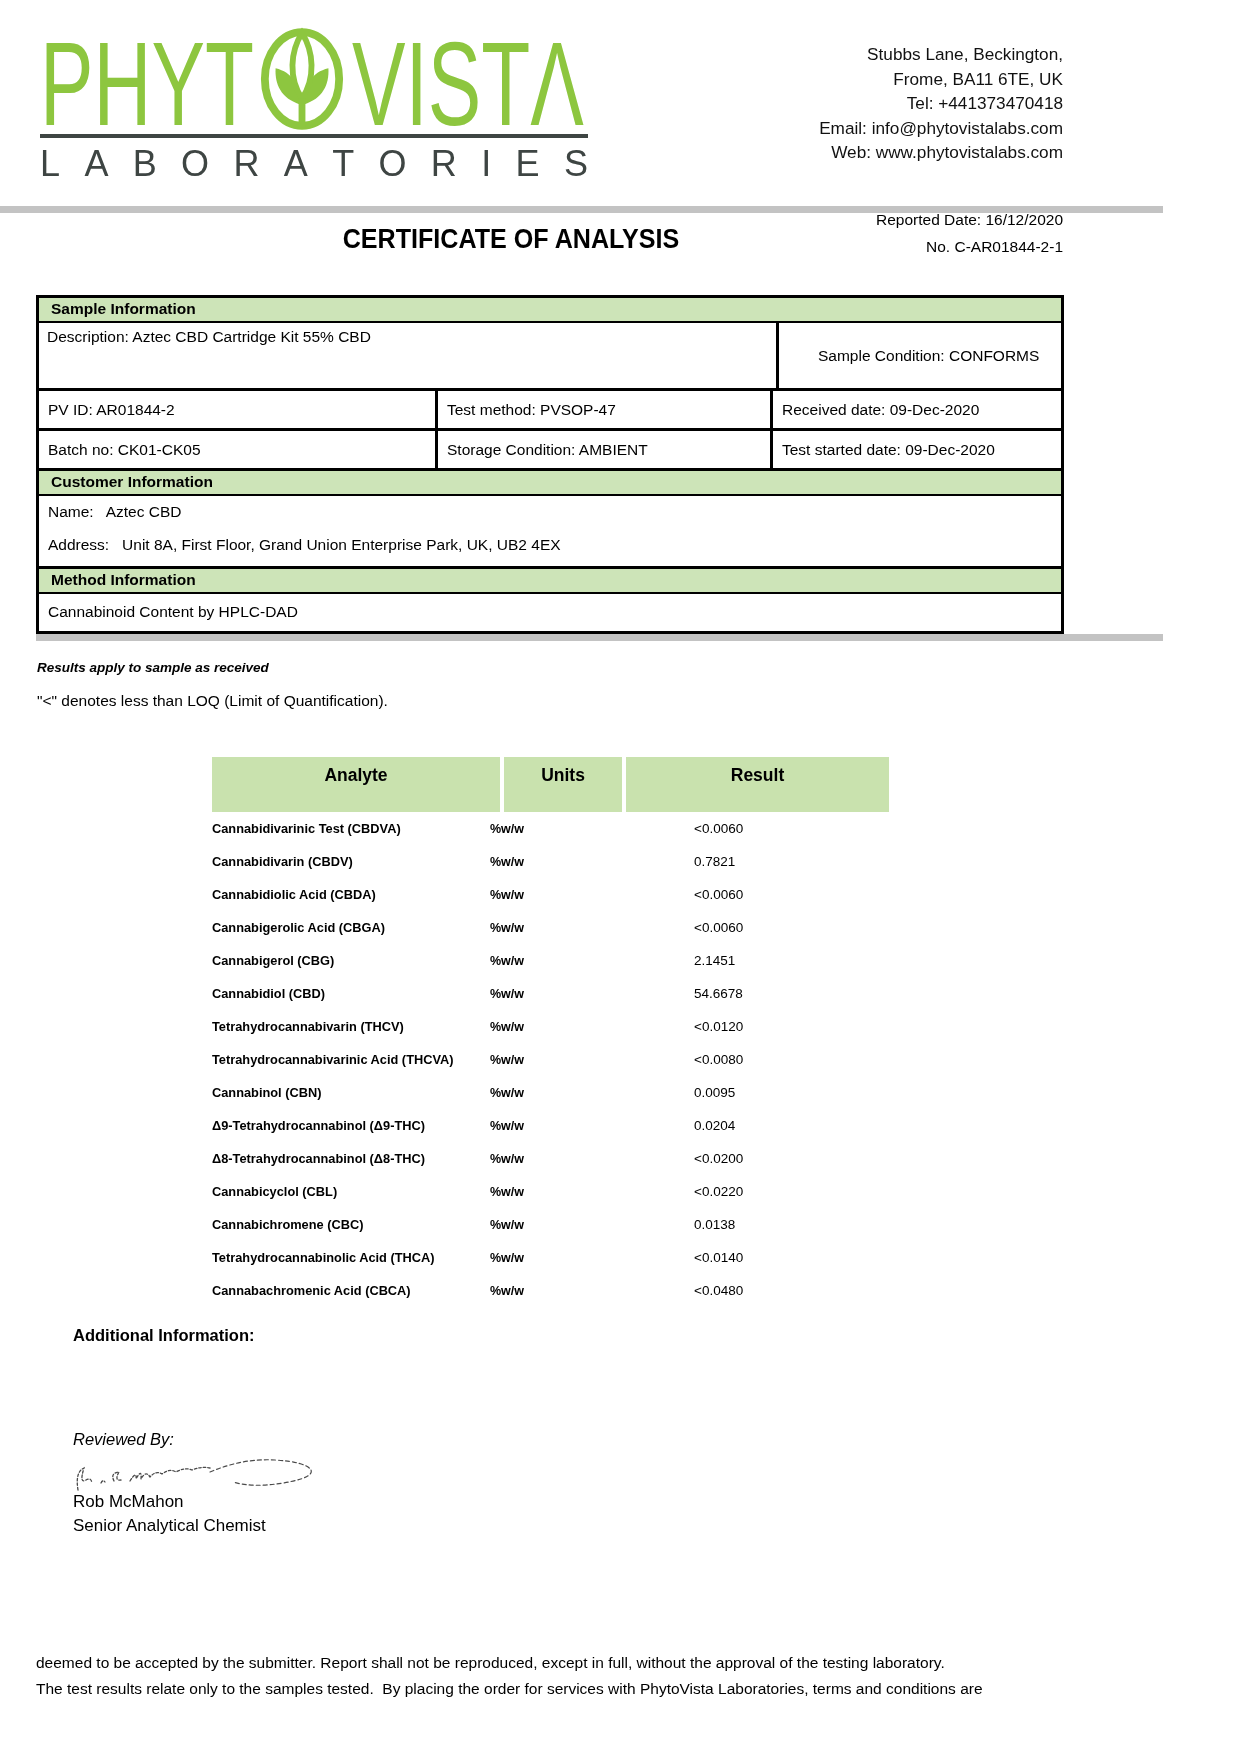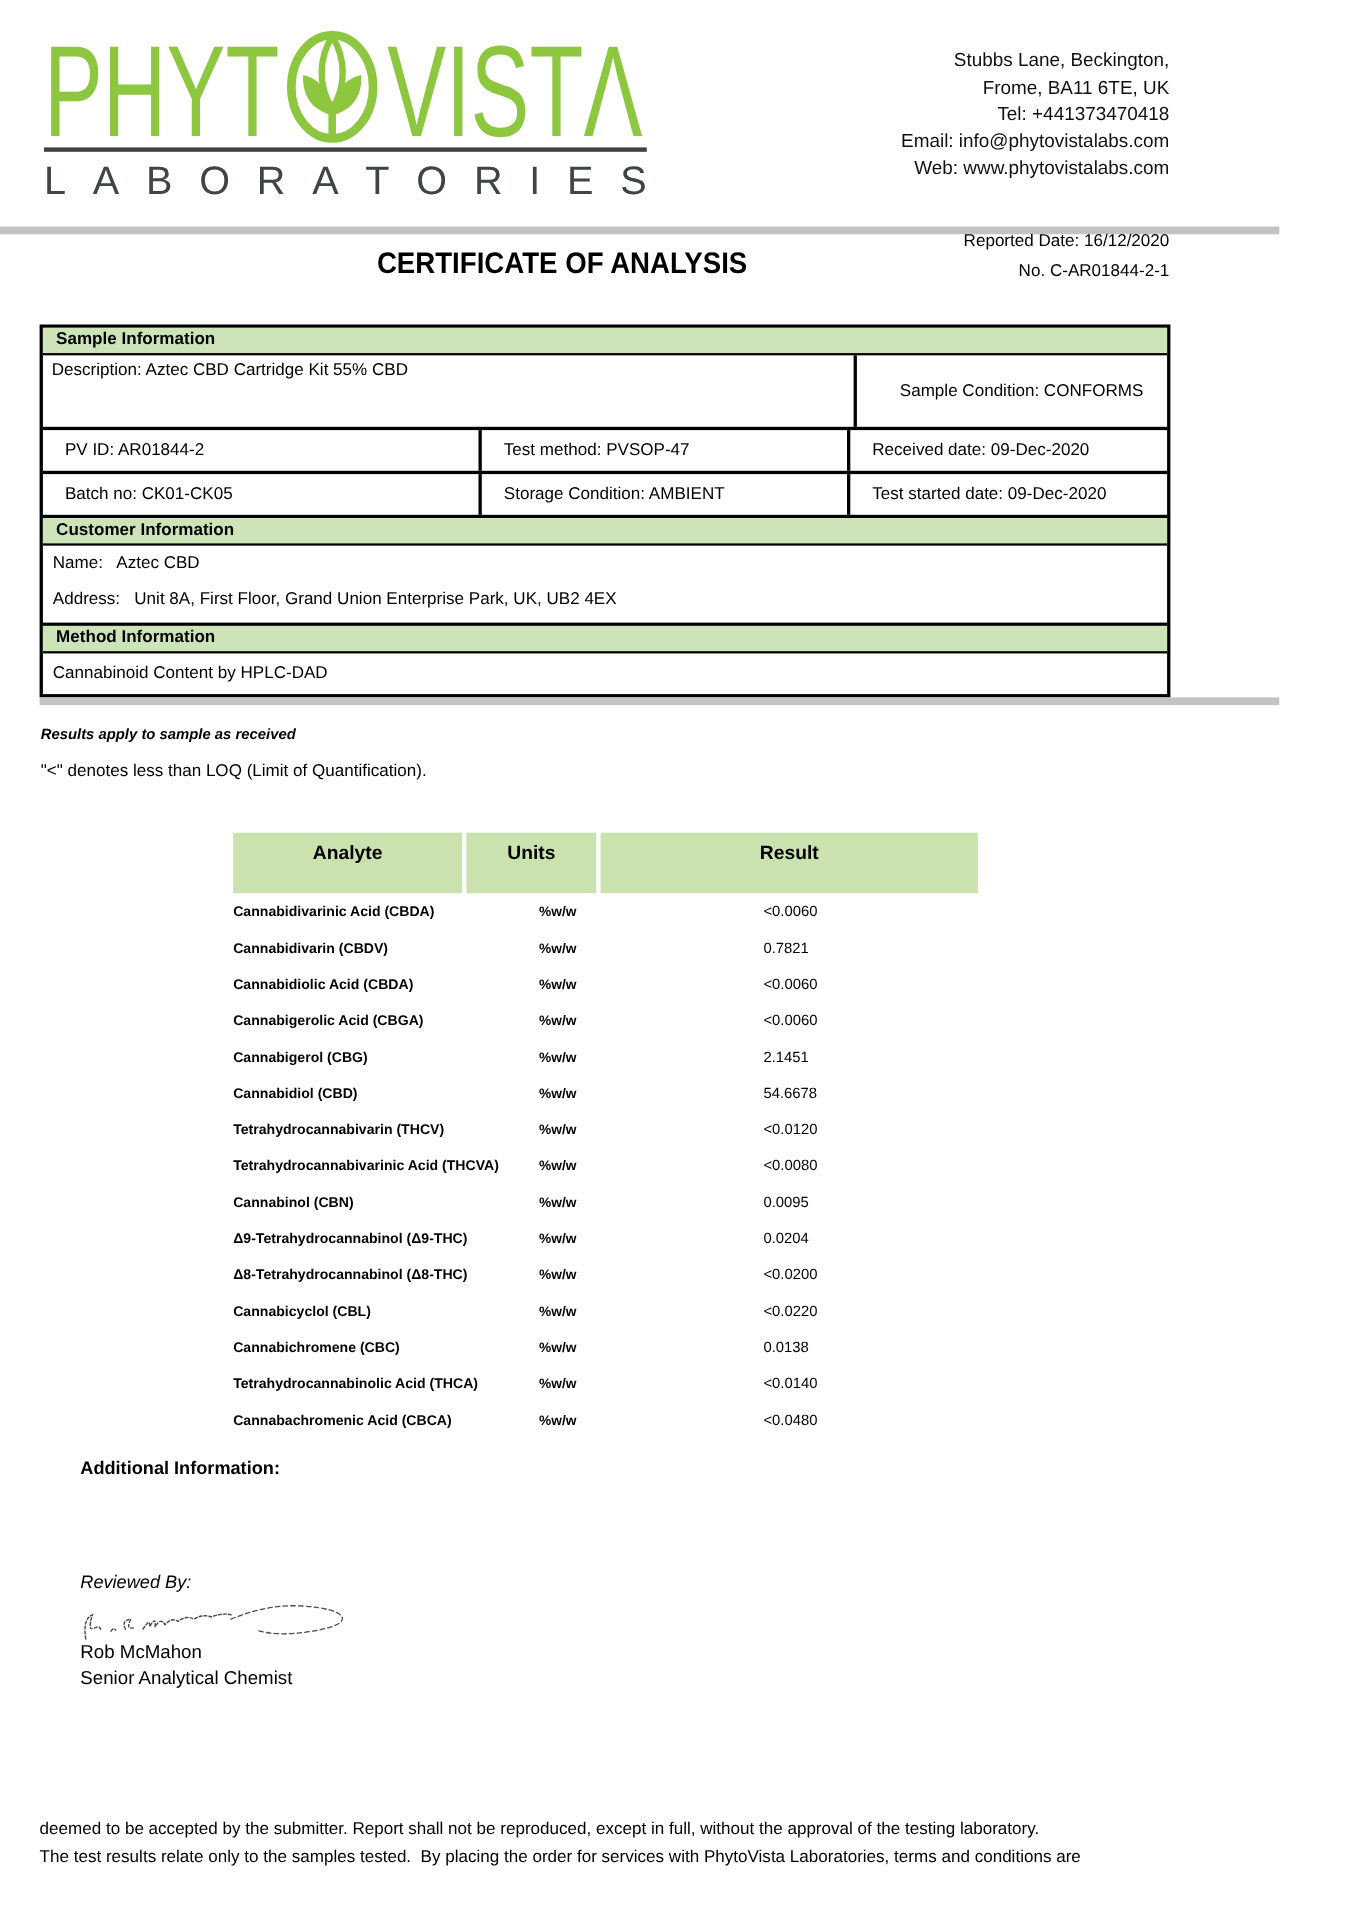--- a/index.html
+++ b/index.html
@@ -51,37 +51,37 @@
   }
   .sec-head {
     background:var(--secgreen); border-bottom:2px solid #000;
     font-weight:700; font-size:15.5px; padding:2px 0 3px 12px;
   }
   .irow { border-bottom:3px solid #000; display:flex; }
   .irow.last { border-bottom:none; }
   .r-desc { height:68px;gap:30px; }
   .c-desc { flex:0 0 740px; border-right:3px solid #000; padding:5px 8px 0 8px; }
   .c-cond { flex:1 1 auto; display:flex; align-items:center; padding-left:9px; }
-  .r3 .cell { display:flex; align-items:center; padding-left:20px; height:37px; }
+  .r3 .cell { display:flex; align-items:center; padding-left:9px; height:37px; }
   .ca { flex:0 0 399px; border-right:3px solid #000; }
   .cb { flex:0 0 335px; border-right:3px solid #000; }
   .cc { flex:1 1 auto; }
   .r-cust { display:block; padding:7px 9px 12px 9px; }
   .r-cust .addr { margin-top:15px; }
   .r-method { display:block; padding:9px 9px 10px 9px; }
 
   
   .note1 { position:absolute; left:37px; top:660px; font-size:13.5px; font-weight:700; font-style:italic; }
   .note2 { position:absolute; left:37px; top:692px; font-size:15.5px; }
 
   
   .results { position:absolute; left:212px; top:757px; width:677px; }
   .rt-head { display:flex; gap:4px; height:55px; }
   .rt-h { background:var(--headgreen); font-weight:700; font-size:17.5px; text-align:center; padding-top:8px; }
-  .rt-h1 { width:208px; } .rt-h2 { width:118px;text-align:center; } .rt-h3 { flex:1 1 auto; }
+  .rt-h1 { width:288px; } .rt-h2 { width:118px;text-align:center; } .rt-h3 { flex:1 1 auto; }
   .rt-row { display:flex; align-items:center; height:33px; }
   .rt-analyte { width:278px; font-weight:700; font-size:12.8px; }
   .rt-units { width:204px; font-weight:700; font-size:12.5px; }
   .rt-result { flex:1 1 auto; font-size:13.5px; }
 
   
   .add-info { position:absolute; left:73px; top:1326px; font-size:16.5px; font-weight:700; }
   .reviewed { position:absolute; left:73px; top:1430px; font-size:16.5px;font-style:italic; }
   .sig-svg { position:absolute; left:68px; top:1450px; width:260px; height:52px; }
   .sig-name { position:absolute; left:73px; top:1492px; font-size:17px; }
@@ -166,21 +166,21 @@
   <div class="note2">"&lt;" denotes less than LOQ (Limit of Quantification).</div>
 
   <section class="results">
     <div class="rt-head">
       <div class="rt-h rt-h1">Analyte</div>
       <div class="rt-h rt-h2">Units</div>
       <div class="rt-h rt-h3">Result</div>
     </div>
     <div id="rt-body">
     <div class="rt-row">
-      <div class="rt-analyte">Cannabidivarinic Acid (CBDA)</div>
+      <div class="rt-analyte">Cannabidivarinic Test (CBDVA)</div>
       <div class="rt-units">%w/w</div>
       <div class="rt-result">&lt;0.0060</div>
     </div>
 
     <div class="rt-row">
       <div class="rt-analyte">Cannabidivarin (CBDV)</div>
       <div class="rt-units">%w/w</div>
       <div class="rt-result">0.7821</div>
     </div>
 

